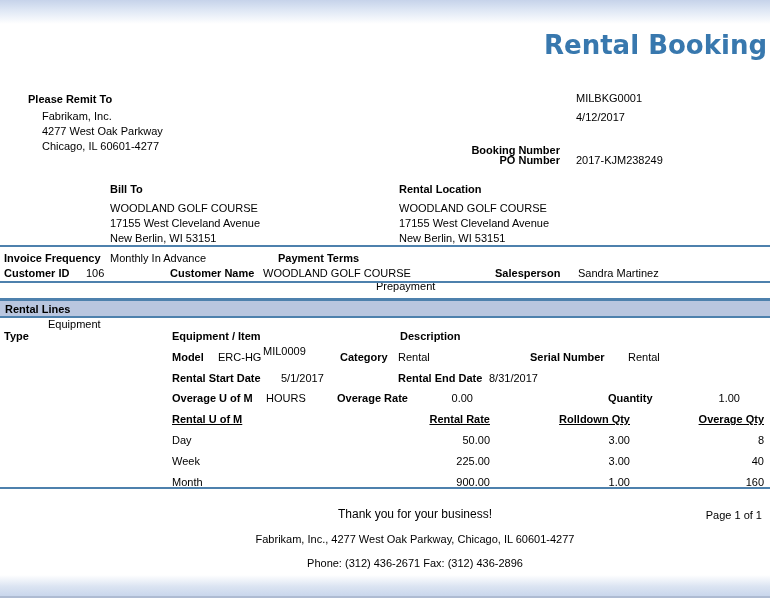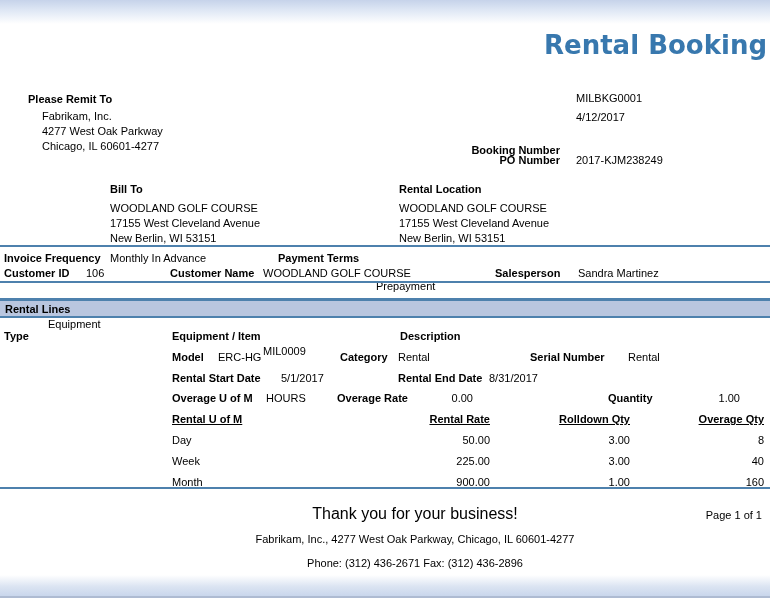--- a/index.html
+++ b/index.html
@@ -117,19 +117,19 @@
   </div>
   <div>
     <div class="abs" style="left:172px;top:475px;">Month</div>
     <div class="abs r" style="left:390px;top:475px;width:100px;">900.00</div>
     <div class="abs r" style="left:530px;top:475px;width:100px;">1.00</div>
     <div class="abs r" style="left:664px;top:475px;width:100px;">160</div>
   </div>
 
   <div class="rule" style="top:487px;"></div>
 
-  <div class="abs c" style="left:100px;top:507px;width:630px;font-size:16px;">Thank you for your business!</div>
+  <div class="abs c" style="left:100px;top:507px;width:630px;font-size:12px;">Thank you for your business!</div>
   <div class="abs r" style="right:8px;top:508px;width:120px;">Page 1 of 1</div>
   <div class="abs c" style="left:100px;top:532px;width:630px;">Fabrikam, Inc., 4277 West Oak Parkway, Chicago, IL 60601-4277</div>
   <div class="abs c" style="left:100px;top:556px;width:630px;">Phone: (312) 436-2671 Fax: (312) 436-2896</div>
 
   <div class="bottom-band"></div>
 </div>
 
 </body></html>

